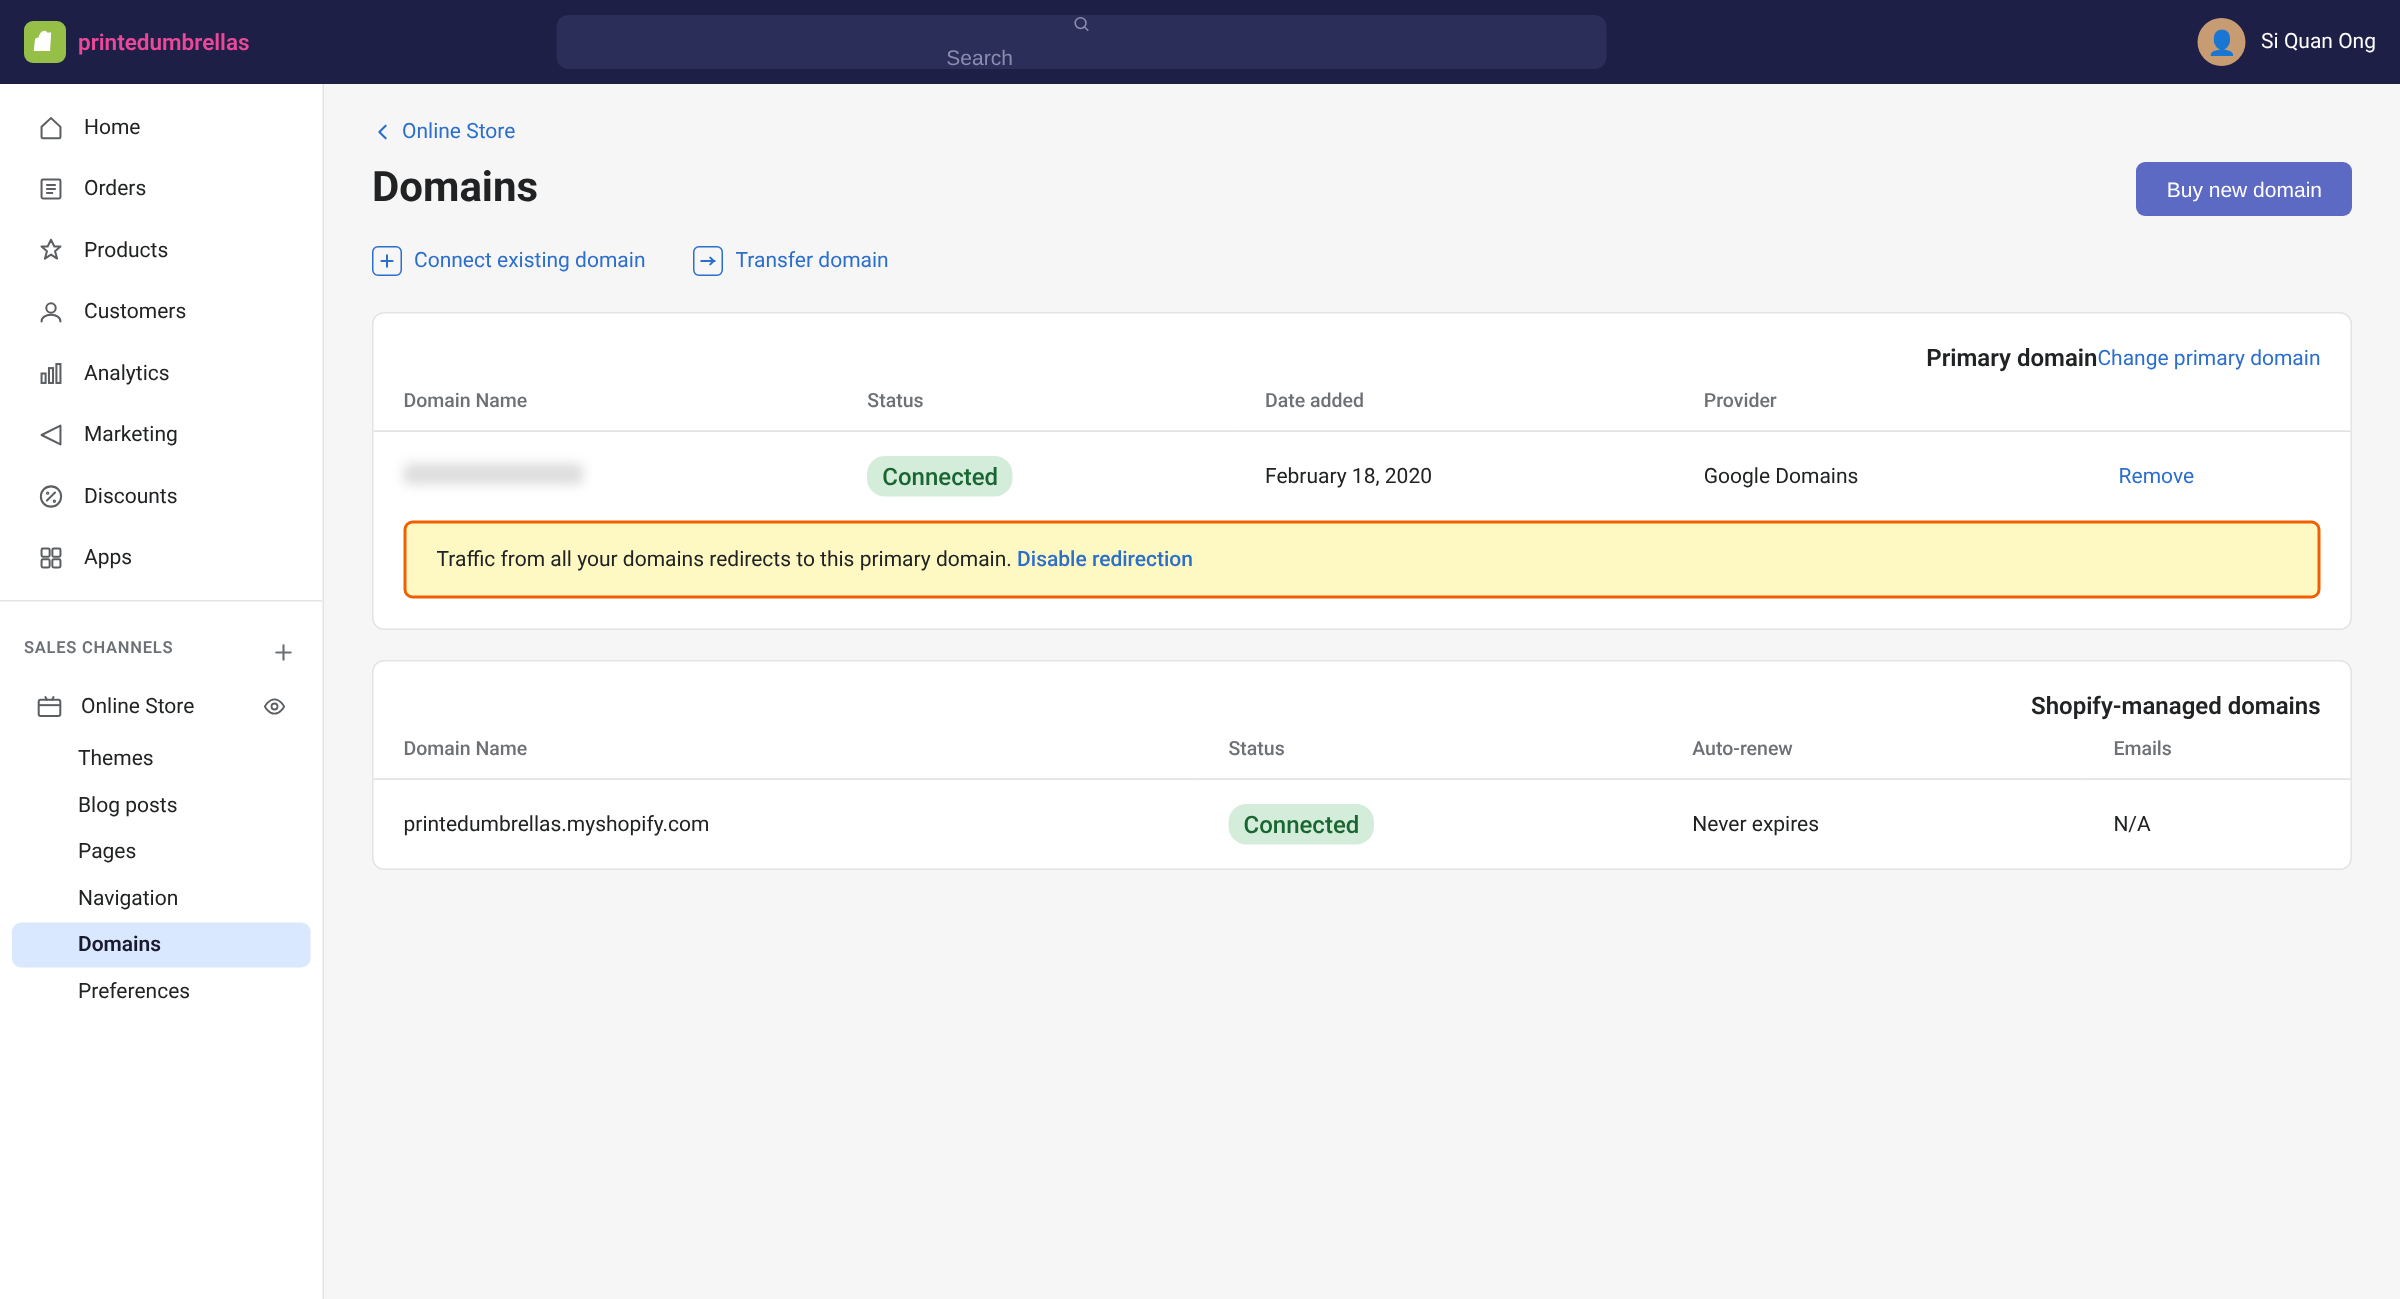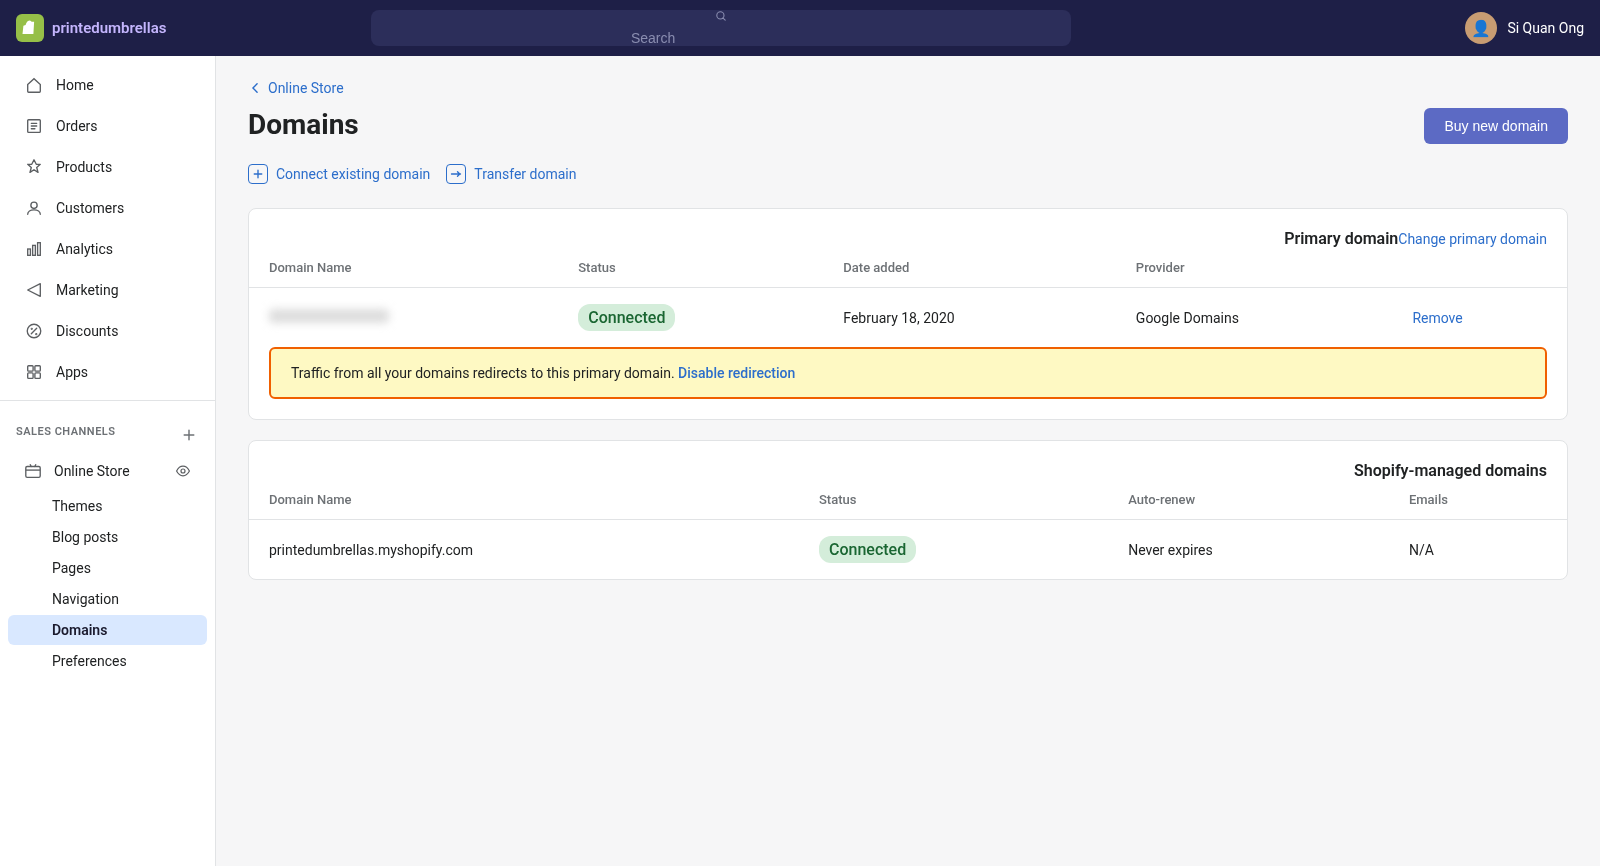--- a/index.html
+++ b/index.html
@@ -12,21 +12,21 @@
       align-items: center;
       padding: 0 16px;
       height: 56px;
       flex-shrink: 0;
       gap: 16px;
     }
     .topnav-brand {
       display: flex;
       align-items: center;
       gap: 8px;
-      color: #c4b5fd;
+      color: #ec4899;
       font-weight: 600;
       font-size: 15px;
       white-space: nowrap;
     }
     .shopify-logo {
       width: 28px;
       height: 28px;
       background: #96bf48;
       border-radius: 6px;
       display: flex;
@@ -191,21 +191,21 @@
       border-radius: 6px;
       padding: 10px 20px;
       font-size: 14px;
       font-weight: 500;
       cursor: pointer;
       white-space: nowrap;
     }
 
     .page-actions {
       display: flex;
-      gap: 16px;
+      gap: 32px;
       margin-bottom: 24px;
     }
     .page-action-link {
       display: flex;
       align-items: center;
       gap: 8px;
       color: #2c6ecb;
       font-size: 14px;
       cursor: pointer;
       text-decoration: none;

